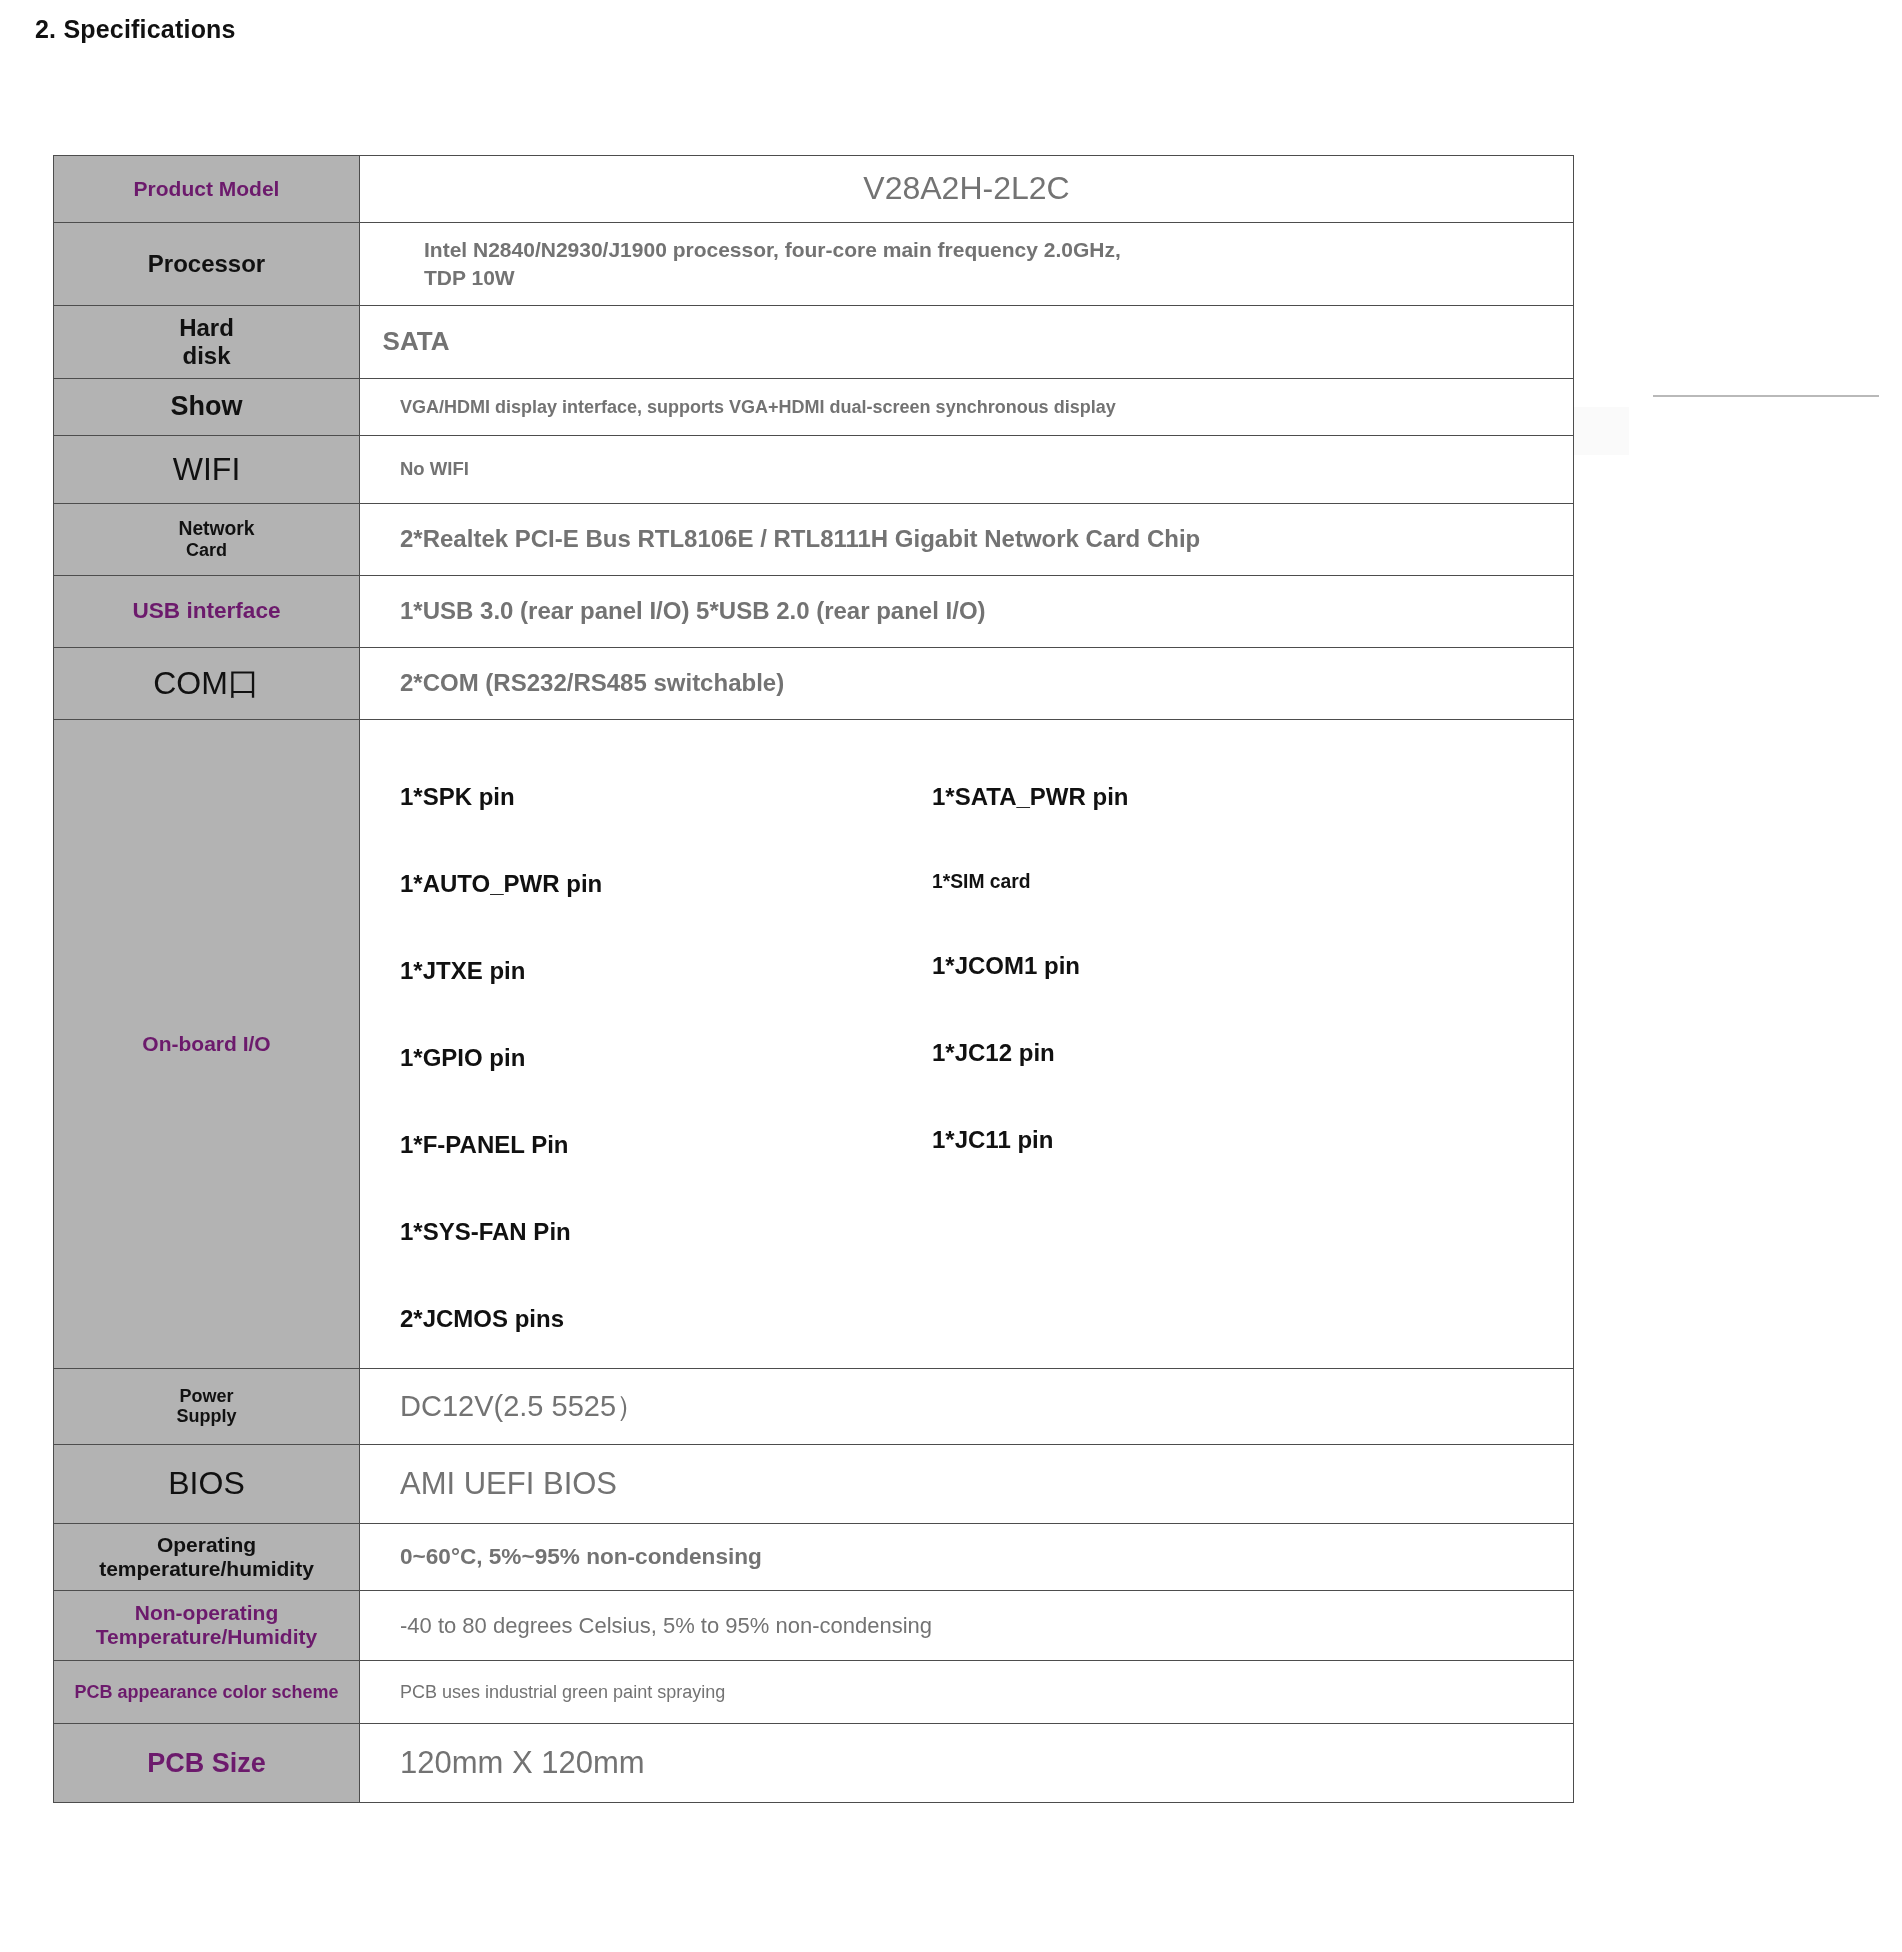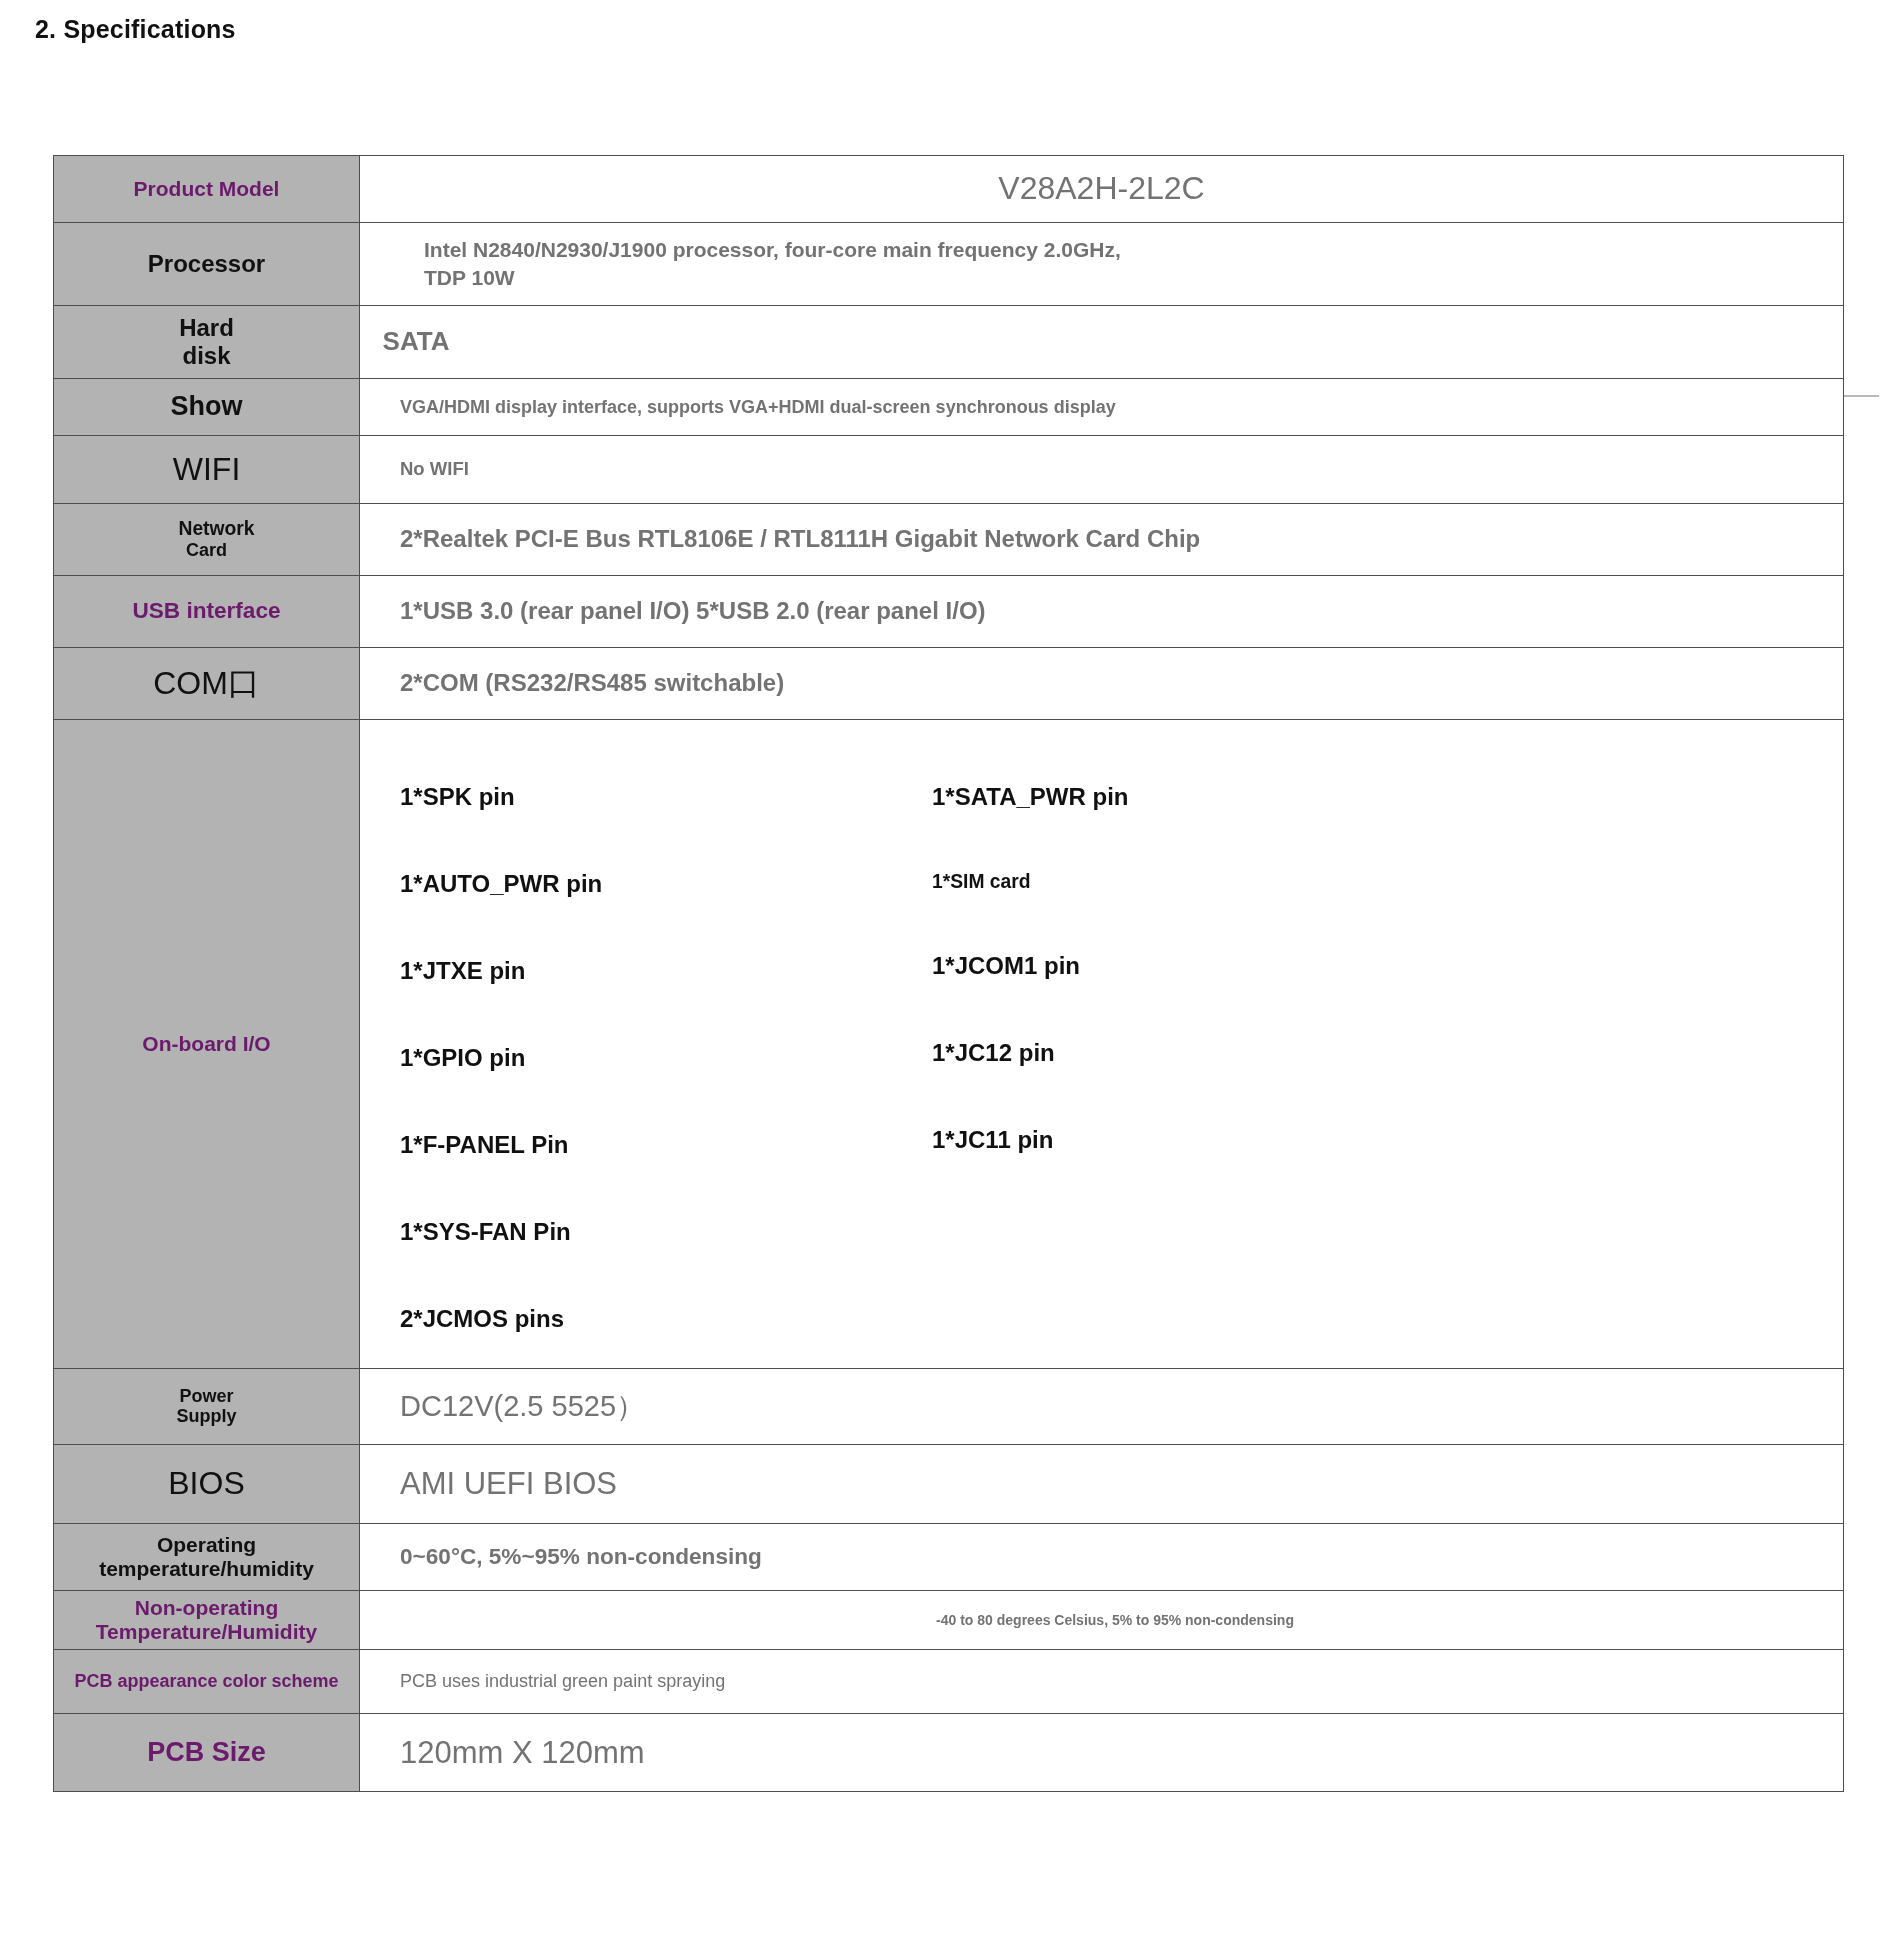--- a/index.html
+++ b/index.html
@@ -30,21 +30,21 @@
     font-size: 25px;
     font-weight: bold;
     color: #111111;
     letter-spacing: 0.2px;
   }
 
   table.spec {
     position: absolute;
     left: 53px;
     top: 155px;
-    width: 1791px;
+    width: 1521px;
     border-collapse: collapse;
     table-layout: fixed;
   }
 
   table.spec td {
     border: 1.6px solid #4d4d4d;
     vertical-align: middle;
     padding: 0;
   }
 
@@ -117,21 +117,21 @@
   .row-system td.value { padding: 18px 13px 18px 40px; }
   .row-system .val { font-size: 24px; font-weight: bold; }
 
   .row-bios td.value { padding: 18px 13px 18px 40px; }
   .row-bios .val { font-size: 31px; font-weight: normal; }
 
   .row-optemp td.value { padding: 18px 13px 18px 40px; }
   .row-optemp .val { font-size: 22.6px; font-weight: bold; }
 
   .row-nonop td.value { padding: 19.3px 13px 19.3px 40px; }
-  .row-nonop .val { font-size: 14px; font-weight: bold; text-align: center; }
+  .row-nonop .val { font-size: 22px; font-weight: normal; }
 
   .row-pcbcolor td.value { padding: 19.3px 13px 19.3px 40px; }
   .row-pcbcolor .val { font-size: 18px; font-weight: normal; }
 
   .row-pcbsize td.value { padding: 18px 13px 18px 40px; }
   .row-pcbsize .val { font-size: 31px; font-weight: normal; }
 
   
   .row-io td.value { padding: 37px 13px 37px 40px; }
   .io-grid {

